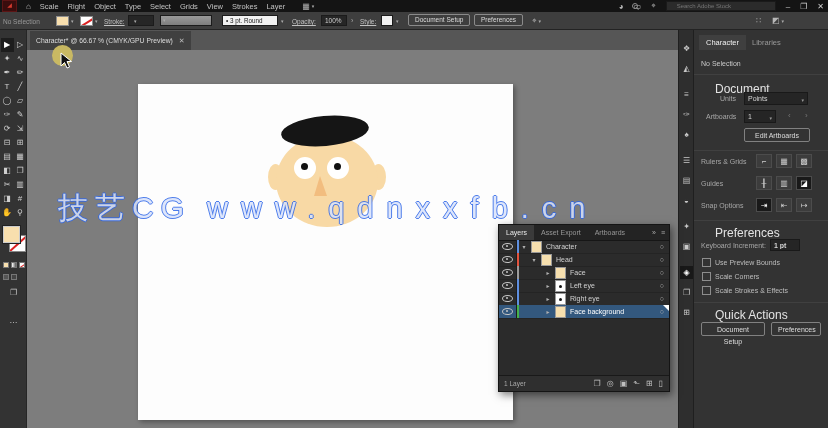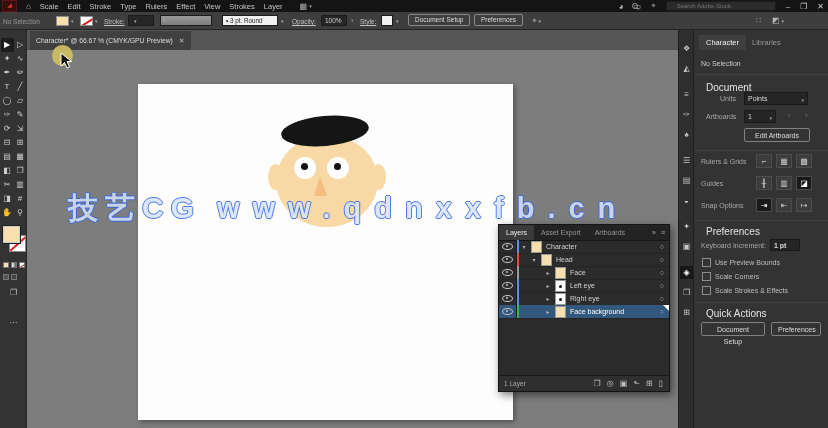--- a/index.html
+++ b/index.html
@@ -74,22 +74,22 @@
   .pupil{position:absolute;left:7px;top:6px;width:7px;height:7px;border-radius:50%;background:#111;}
   #nose{position:absolute;left:176px;top:92px;width:0;height:0;
     border-left:6px solid transparent;border-right:7px solid transparent;border-bottom:20px solid #f2bd7f;}
 
   
   #click-blob{position:absolute;left:52px;top:45px;width:21px;height:21px;border-radius:50%;background:#cdbd62;opacity:.95;z-index:70;}
   #cursor{position:absolute;left:60px;top:52px;z-index:71;}
 
   
   #watermark{position:absolute;left:58px;top:188px;z-index:60;white-space:nowrap;opacity:.85;
-    color:rgba(255,255,255,.82);font-weight:bold;
-    text-shadow:-1px 0 0 #2e66e8,1px 0 0 #2e66e8,0 -1px 0 #2e66e8,0 1px 0 #2e66e8;margin-left:10px;}
+    color:rgba(255,255,255,.82);font-weight:normal;
+    text-shadow:-1px 0 0 #2e66e8,1px 0 0 #2e66e8,0 -1px 0 #2e66e8,0 1px 0 #2e66e8;}
   #watermark .cjk{font-size:30px;letter-spacing:7px;}
   #watermark .url{font-size:29px;letter-spacing:13px;margin-left:14px;}
 
   
   #layers{position:absolute;left:498px;top:224px;width:172px;height:168px;background:#2b2b2b;
     border:1px solid #141414;box-shadow:2px 3px 8px rgba(0,0,0,.5);z-index:40;box-sizing:border-box;}
   #layers-header{position:absolute;left:0;top:0;width:100%;height:15px;background:#232323;display:flex;align-items:center;border-bottom:1px solid #161616;}
   .ltab{font-size:7px;color:#979797;padding:0 7px;line-height:15px;}
   .ltab.active{background:#3a3a3a;color:#e8e8e8;}
   #layers-header .hicons{margin-left:auto;display:flex;gap:5px;padding-right:4px;color:#aaa;font-size:7px;}
@@ -113,21 +113,21 @@
   
   #dock{position:absolute;left:678px;top:30px;width:16px;height:398px;background:#2e2e2e;
     border-left:1px solid #1f1f1f;border-right:1px solid #1f1f1f;box-sizing:border-box;z-index:30;}
   .dock-icon{position:absolute;left:1px;width:13px;height:13px;color:#c9c9c9;font-size:8px;text-align:center;line-height:13px;}
   .dock-icon.active{background:#181818;color:#fff;}
 
   
   #props{position:absolute;left:694px;top:30px;width:134px;height:398px;background:#333;z-index:30;}
   .ptab{position:absolute;top:8px;font-size:7.5px;color:#999;}
   .ptab.active{background:#3f3f3f;color:#f0f0f0;padding:3px 7px;top:5px;}
-  .psec{position:absolute;left:12px;font-size:10px;color:#e3e3e3;}
+  .psec{position:absolute;left:21px;font-size:12px;color:#e3e3e3;}
   .plabel{position:absolute;font-size:7px;color:#a8a8a8;}
   .pdivider{position:absolute;left:0;width:134px;height:1px;background:#404040;}
   .pselect{position:absolute;height:13px;background:#252525;border:1px solid #191919;box-sizing:border-box;
     color:#d5d5d5;font-size:7px;line-height:11px;padding:0 3px;}
   .pselect::after{content:"▾";float:right;color:#999;font-size:5px;margin-top:2px;}
   .pinput{position:absolute;height:12px;background:#252525;border:1px solid #191919;box-sizing:border-box;
     color:#d5d5d5;font-size:7px;padding:0 3px;width:30px;outline:none;font-family:"Liberation Sans",sans-serif;}
   .pbtn{position:absolute;height:14px;border:1px solid #818181;border-radius:2px;background:transparent;
     color:#dedede;font-size:7px;text-align:center;line-height:12px;box-sizing:border-box;}
   .ibtn{width:16px;height:14px;border:1px solid #4c4c4c;background:#3c3c3c;color:#cdcdcd;
@@ -141,25 +141,25 @@
 </style>
 </head>
 <body>
 
 <div id="screen">
 
   <div id="titlebar">
     <span id="logo">◢</span>
     <span class="home">⌂</span>
     <span class="menu-item">Scale</span>
-    <span class="menu-item">Edit</span>
-    <span class="menu-item">Stroke</span>
+    <span class="menu-item">Right</span>
+    <span class="menu-item">Object</span>
     <span class="menu-item">Type</span>
-    <span class="menu-item">Rulers</span>
-    <span class="menu-item">Effect</span>
+    <span class="menu-item">Select</span>
+    <span class="menu-item">Grids</span>
     <span class="menu-item">View</span>
     <span class="menu-item">Strokes</span>
     <span class="menu-item">Layer</span>
     <span class="tb-icon dd" style="margin-left:8px">▦</span>
     <div id="titlebar-right">
       <span class="tb-icon">◕</span>
       <span class="tb-icon">▭</span>
       <span class="tb-icon">⌖</span>
       <input id="app-search" placeholder="Search Adobe Stock" style="">
       <span class="winctl">–</span>

